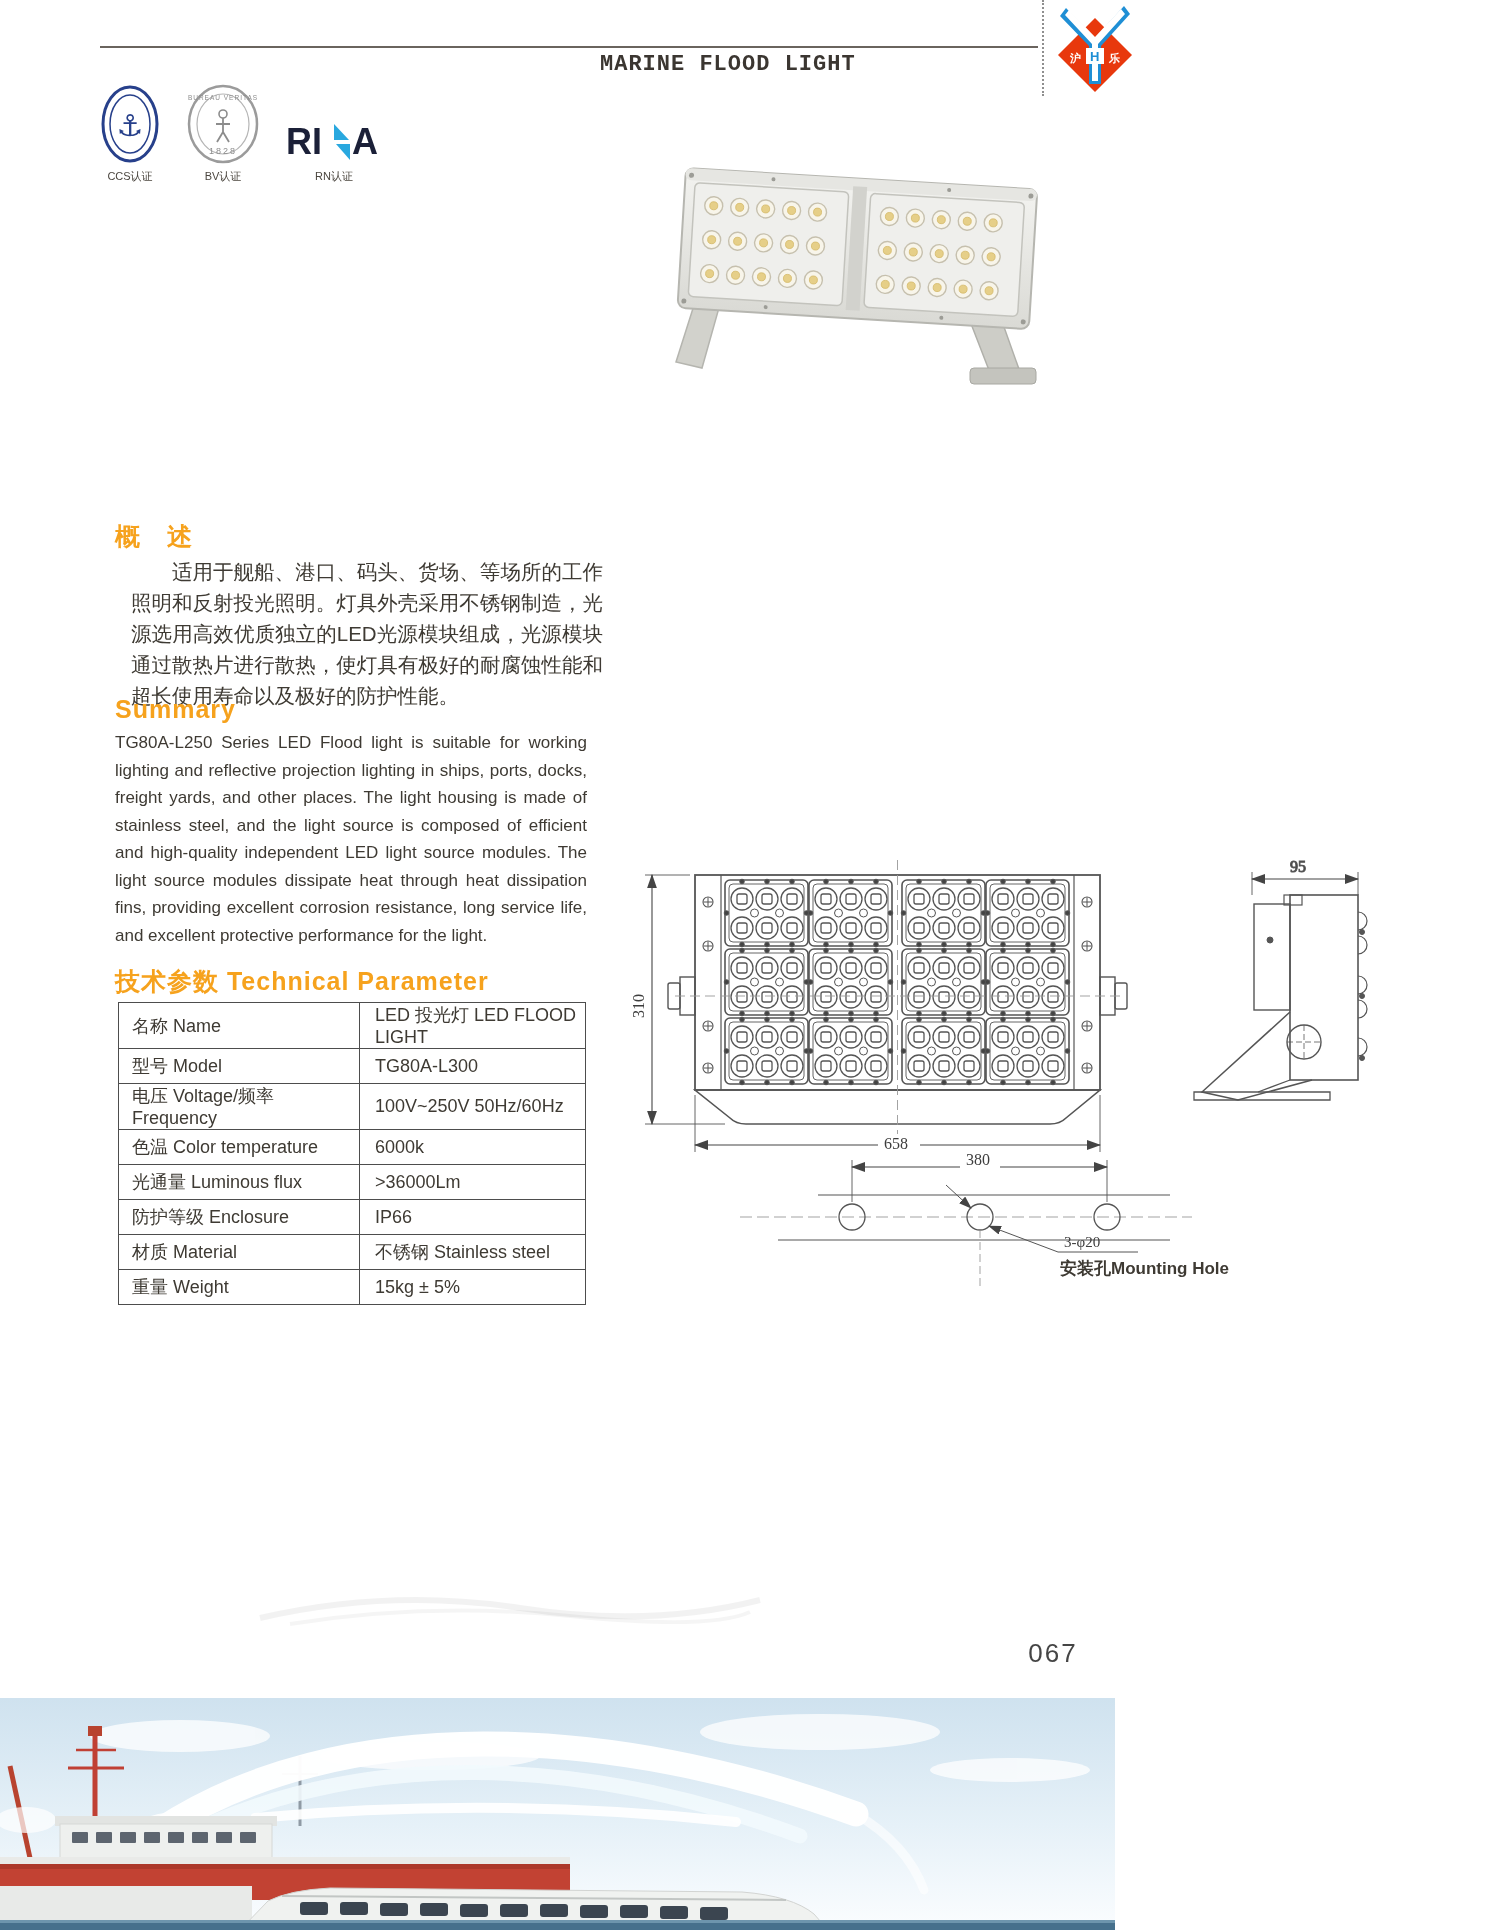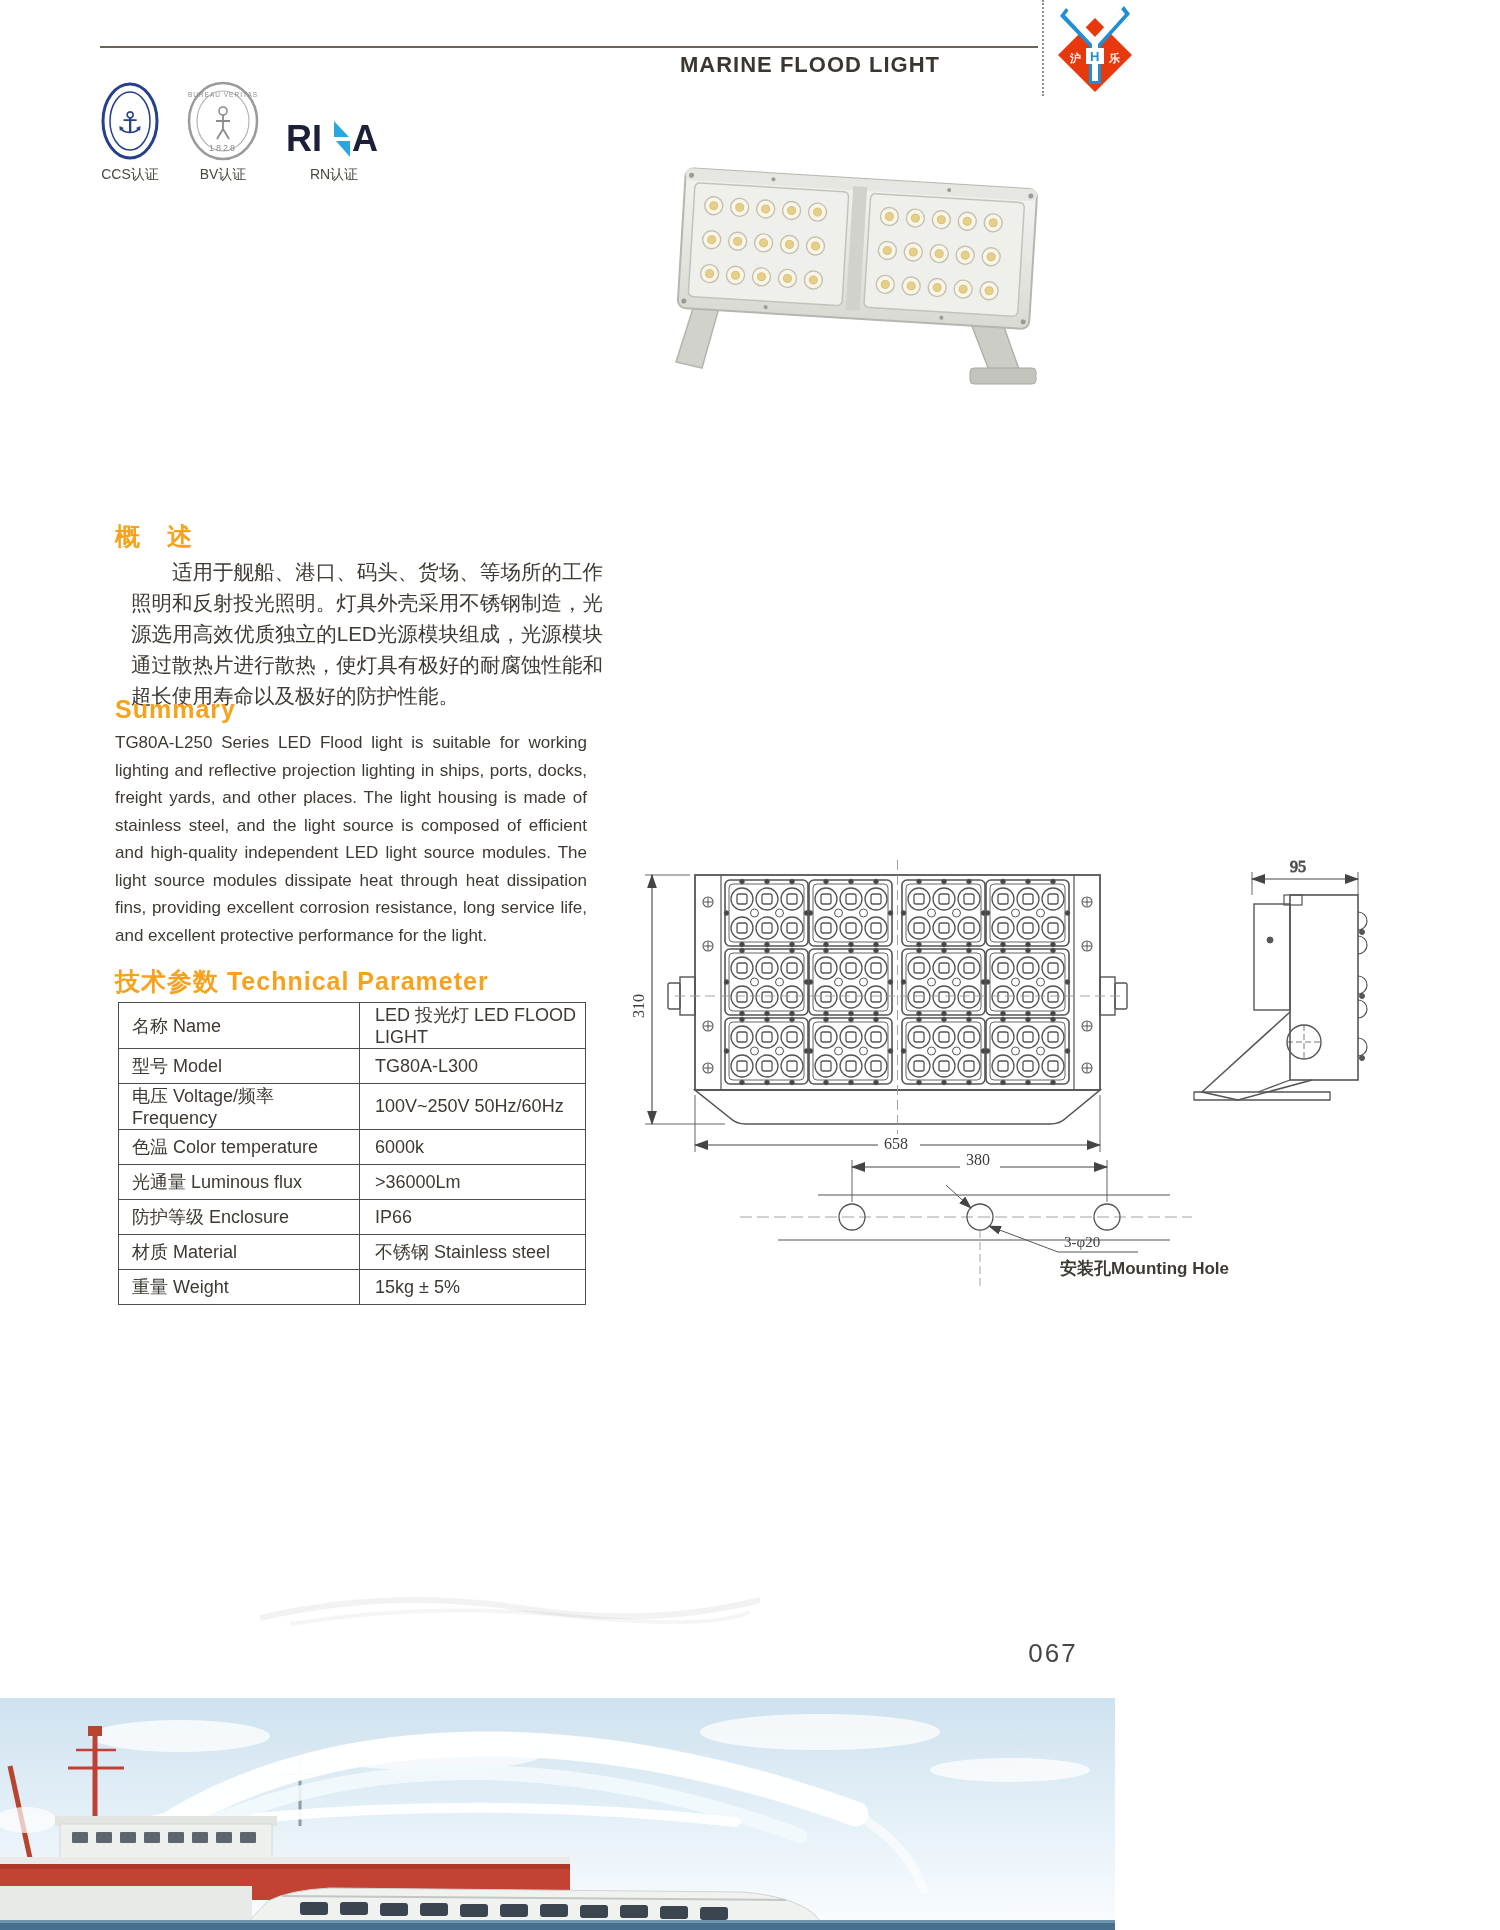--- a/index.html
+++ b/index.html
@@ -3,27 +3,27 @@
 <meta charset="utf-8">
 <style>
   html,body{margin:0;padding:0;background:#ffffff;}
   .page{position:relative;width:1500px;height:1930px;background:#fff;overflow:hidden;
         font-family:"Liberation Sans","DejaVu Sans",sans-serif;color:#3e3a33;}
   .abs{position:absolute;}
   
   .hdr-zh{left:640px;top:10px;width:392px;text-align:right;font-size:27px;font-weight:bold;
           letter-spacing:4px;color:#3b3631;}
   .hdr-line{left:100px;top:46px;width:938px;border-top:2px solid #6a645e;height:0;}
-  .hdr-en{left:600px;top:52px;width:420px;text-align:center;font-size:22px;font-weight:bold;
-          font-family:Liberation Sans, sans-serif;letter-spacing:1px;color:#3b3631;}
+  .hdr-en{left:600px;top:52px;width:420px;text-align:left;font-size:22px;font-weight:bold;
+          font-family:Liberation Mono, monospace;letter-spacing:1px;color:#3b3631;}
   .hdr-dotted{left:1042px;top:0;height:96px;border-left:2px dotted #8f8f8f;}
   
   .certs{left:100px;top:72px;display:flex;gap:26px;align-items:flex-end;}
   .cert{display:flex;flex-direction:column;align-items:center;justify-content:flex-end;height:112px;}
-  .cert-caption{font-size:14px;color:#4b463f;margin-top:5px;text-align:right;}
+  .cert-caption{font-size:11px;color:#4b463f;margin-top:5px;text-align:right;}
   
   .h-orange{color:#f6a21d;font-weight:bold;font-size:25px;letter-spacing:1px;}
   .para-zh{left:131px;top:556px;width:472px;font-size:20.5px;line-height:31px;
            text-align:justify;text-indent:2em;color:#3e3a33;}
   .para-en{left:115px;top:729px;width:472px;font-size:17px;line-height:27.5px;
            text-align:justify;color:#3e3a33;}
   
   table.params{left:118px;top:1002px;width:468px;border-collapse:collapse;}
   table.params td{border:1.5px solid #4d4d4d;height:34px;font-size:18px;color:#3e3a33;
                   padding:0 0 0 13px;vertical-align:middle;}

